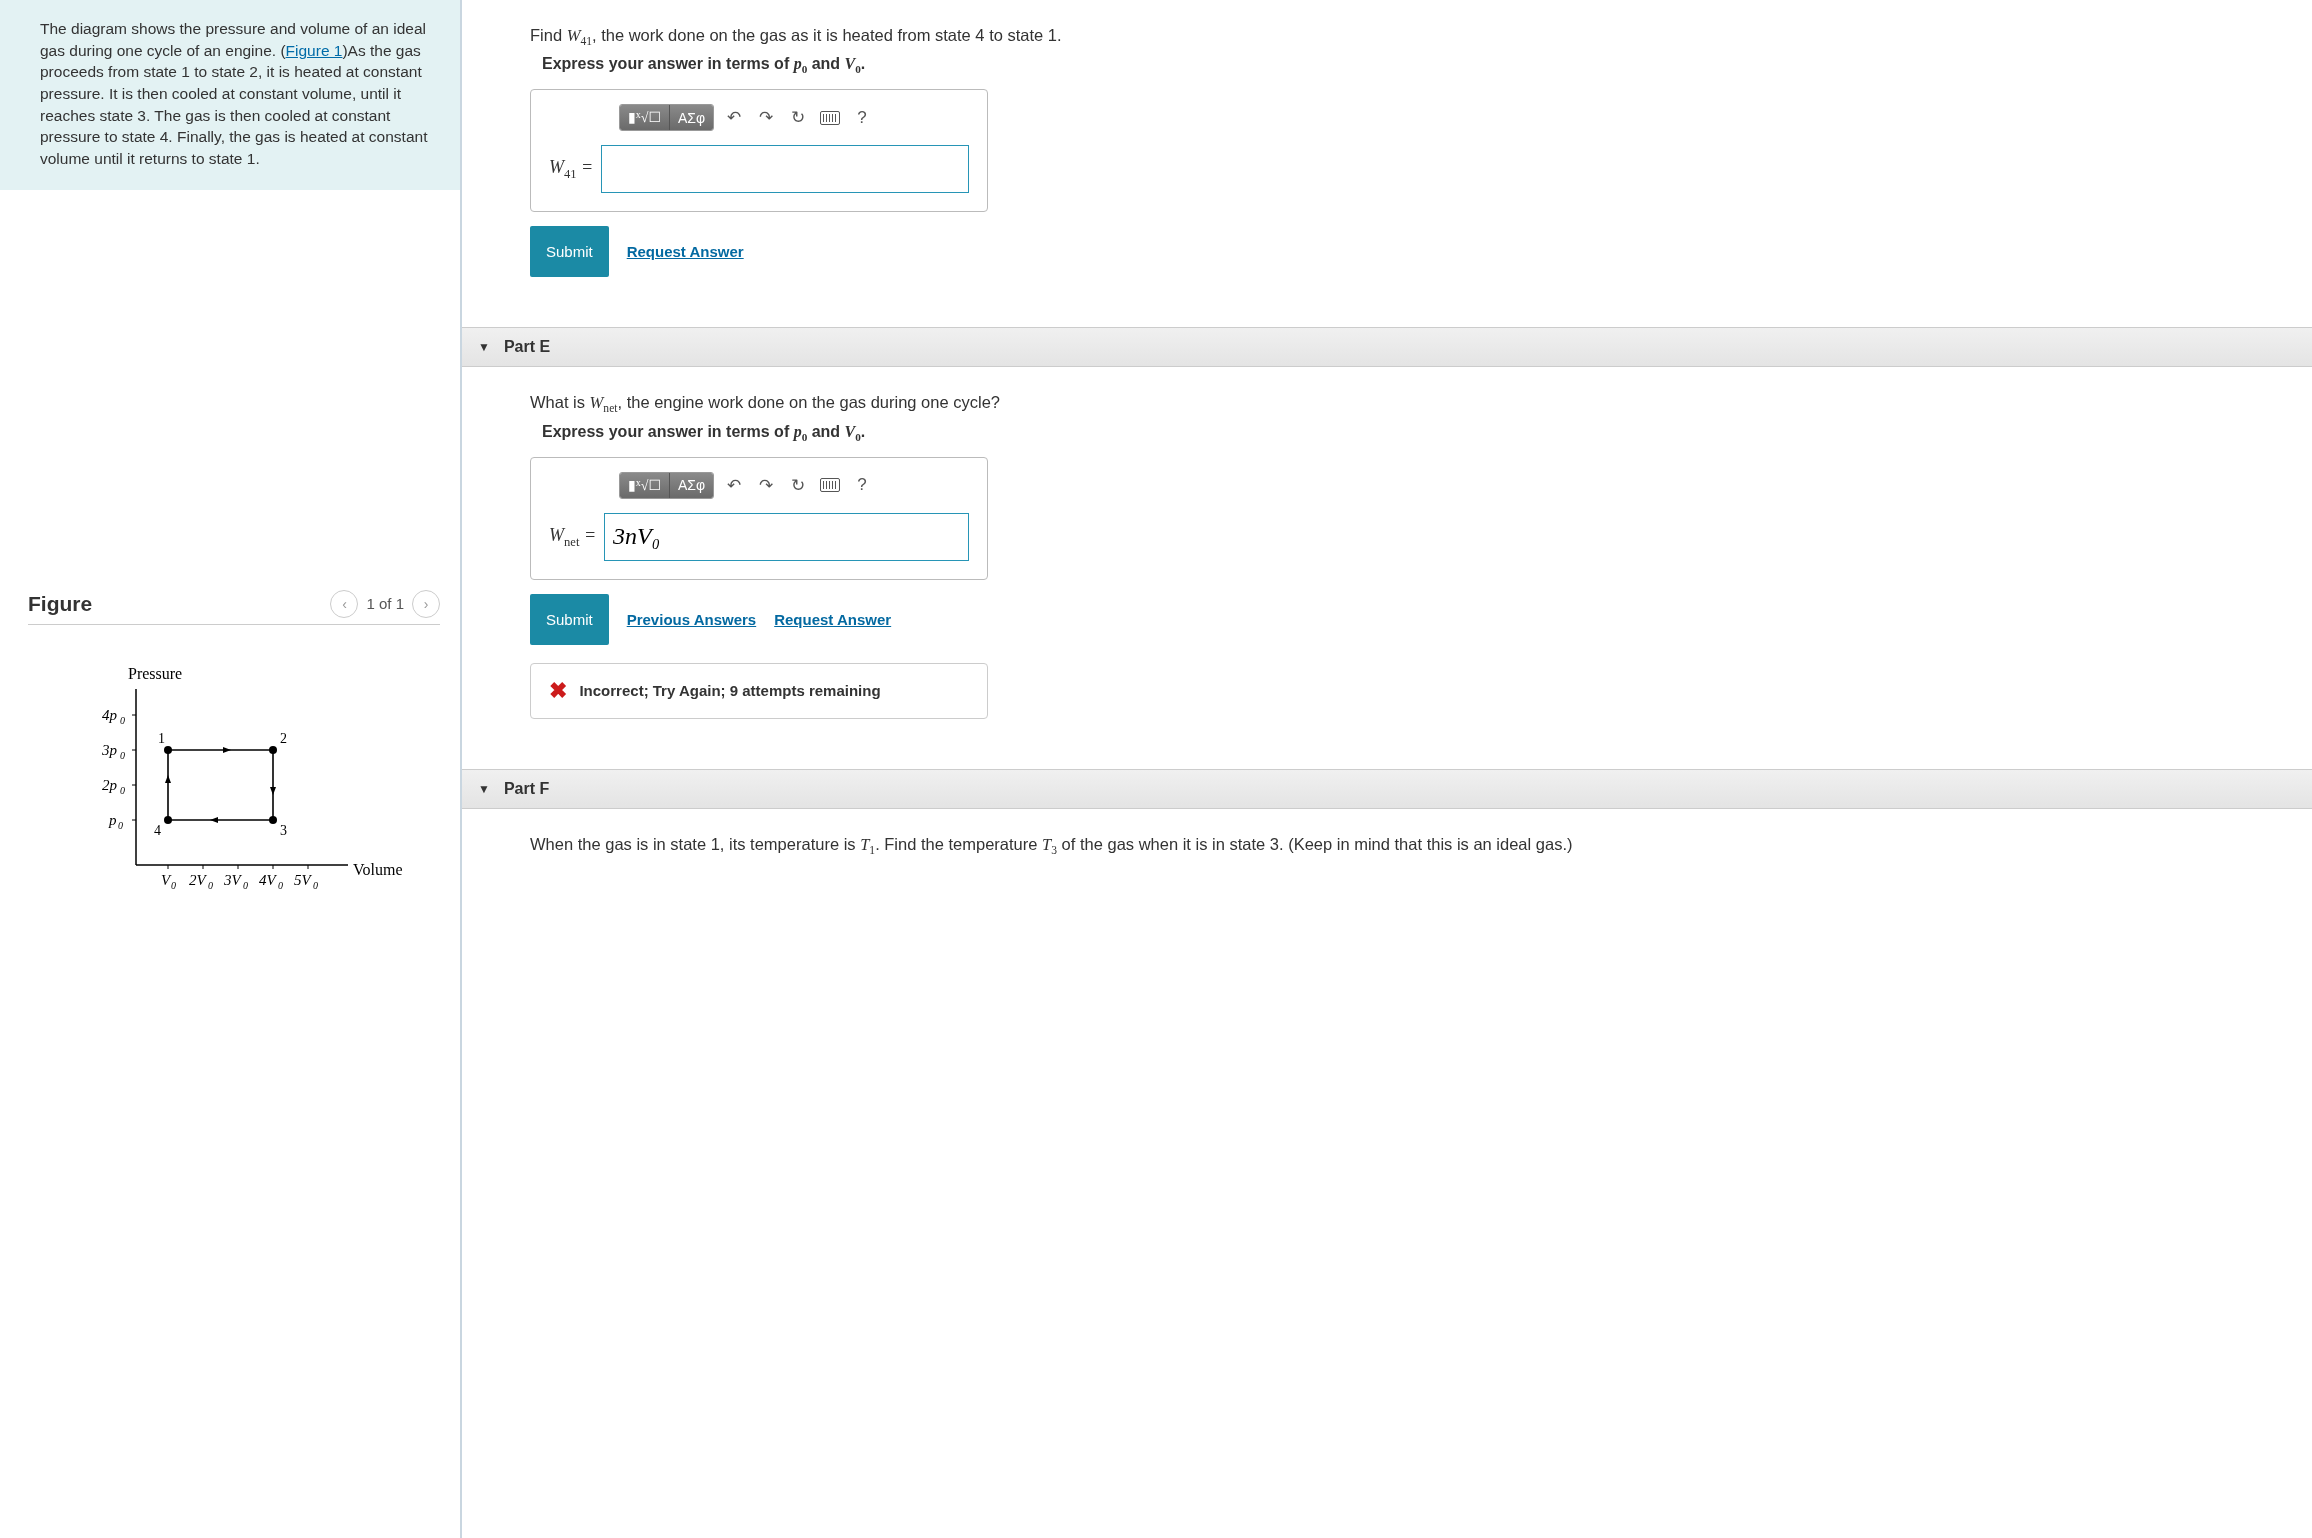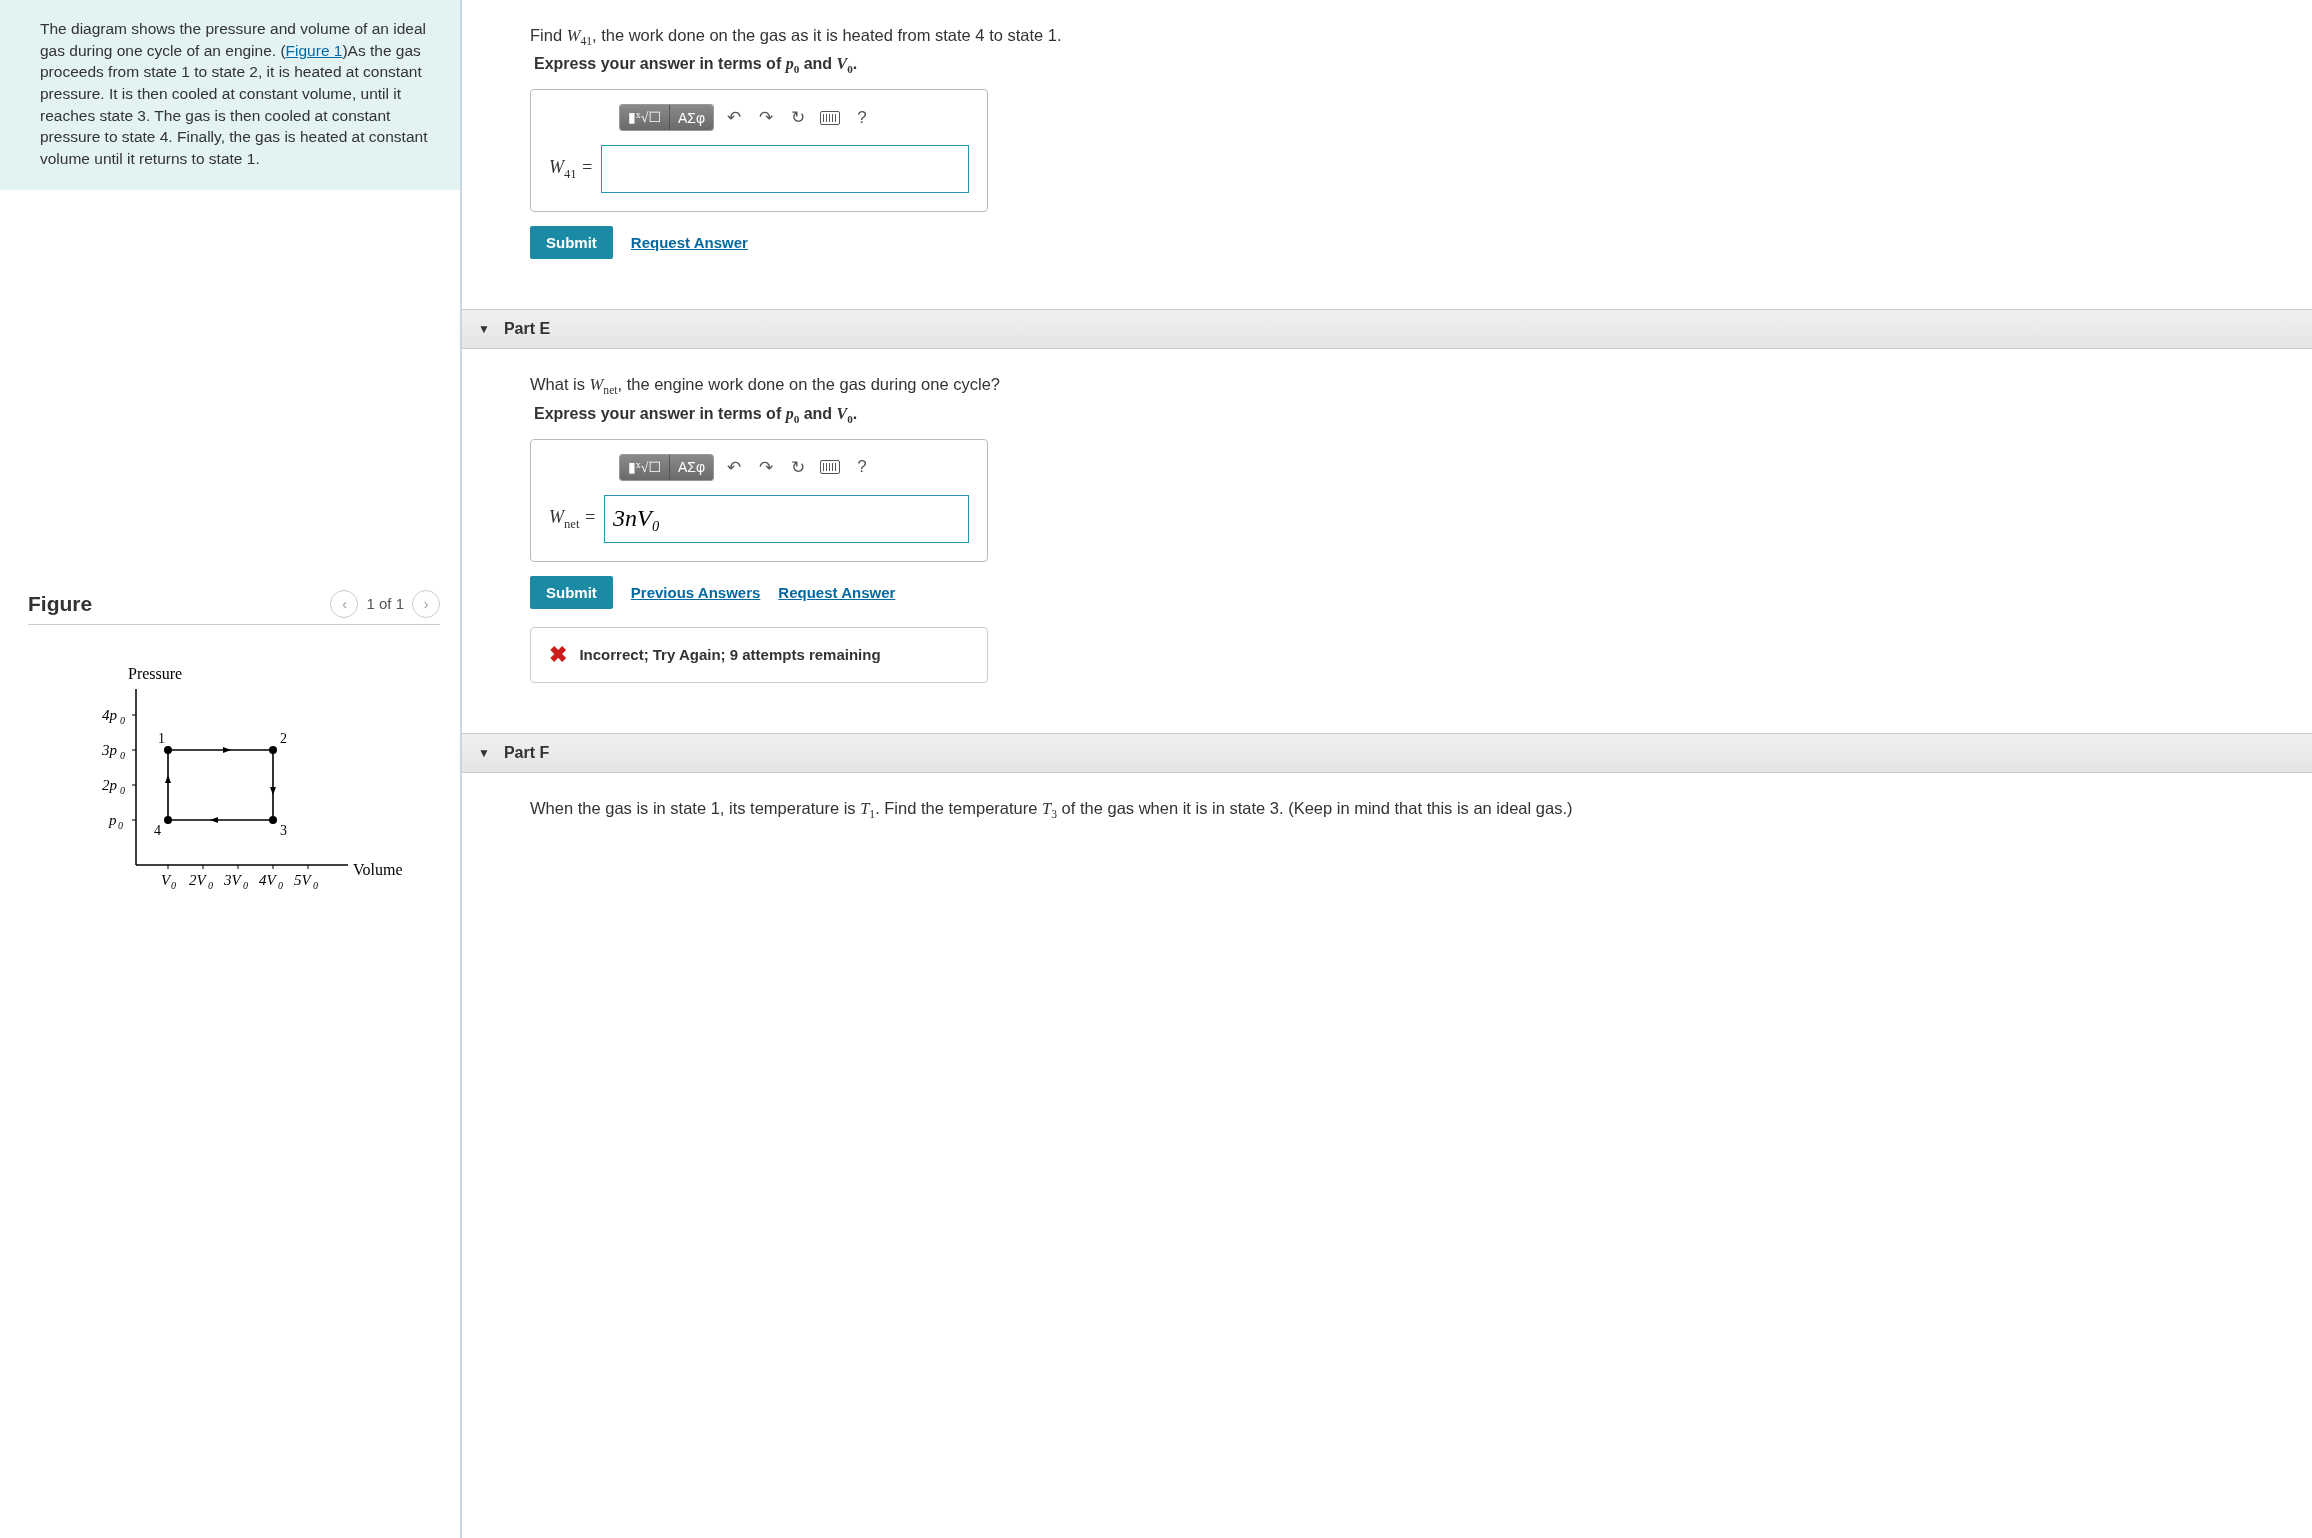--- a/index.html
+++ b/index.html
@@ -81,21 +81,21 @@
   .part-body {
     padding: 10px 40px 24px 68px;
   }
   .question-line {
     font-size: 16.5px;
     margin: 16px 0 6px 0;
   }
   .express-line {
     font-weight: bold;
     font-size: 16px;
-    margin: 8px 0 14px 4px;
+    margin: 8px 0 14px 12px;
   }
   .answer-box {
     border: 1px solid #bbb;
     border-radius: 4px;
     padding: 14px 18px 18px 18px;
     width: 420px;
   }
   .toolbar {
     display: flex;
     align-items: center;
@@ -169,23 +169,23 @@
   .submit-row {
     margin-top: 14px;
     display: flex;
     align-items: center;
     gap: 18px;
   }
   .submit-btn {
     background: #1b8aa5;
     color: #fff;
     border: none;
-    padding: 8px 16px;
+    padding: 17px 16px;
     font-size: 15px;
-    font-weight: bold;
+    font-weight: normal;
     border-radius: 2px;
   }
   .link-btn {
     color: #0369a1;
     text-decoration: underline;
     font-weight: bold;
     font-size: 15px;
     background: none;
     border: none;
     padding: 0;

